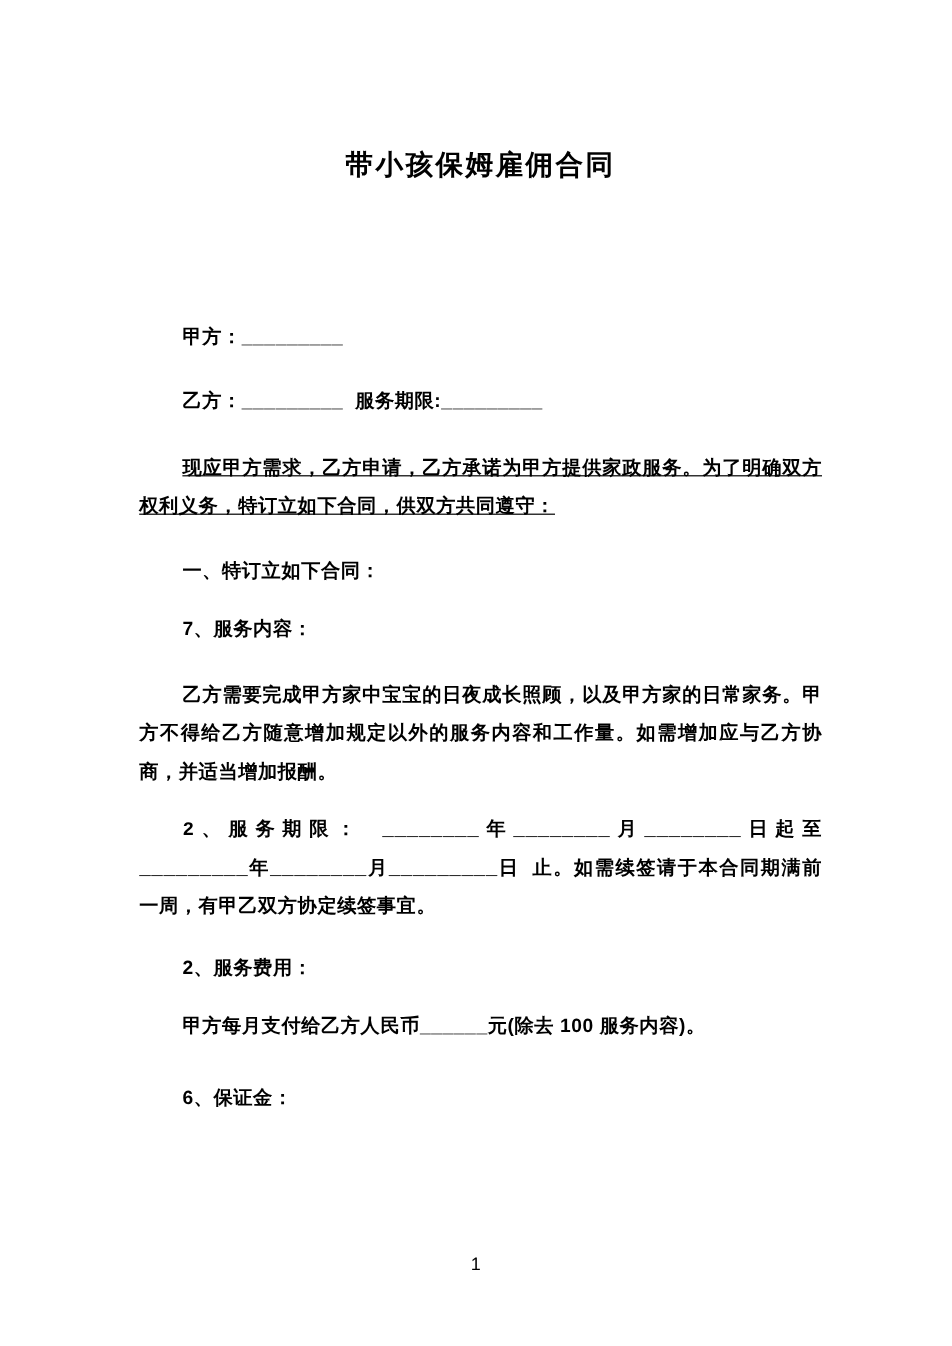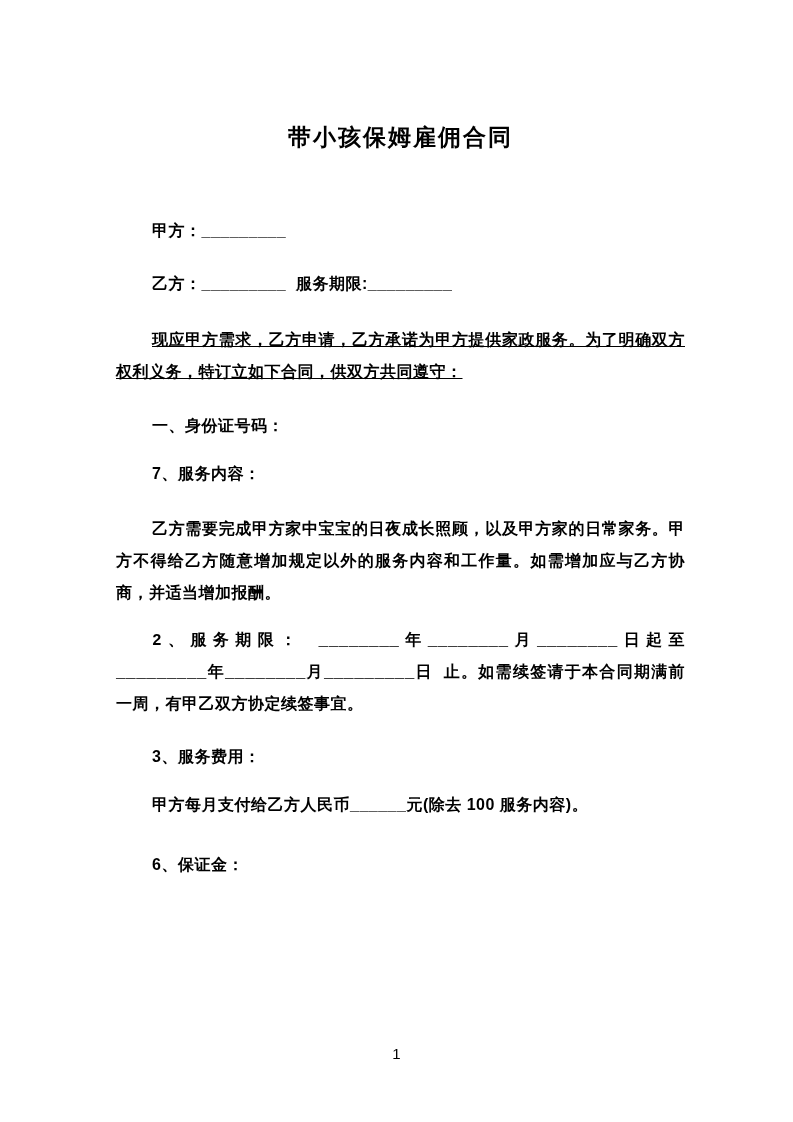--- a/index.html
+++ b/index.html
@@ -19,21 +19,21 @@
     overflow: hidden;
   }
   .content {
     padding: 120px 92px 0 100px;
   }
   .title {
     font-size: 23px;
     font-weight: 700;
     text-align: center;
     letter-spacing: 2px;
-    margin: 0 0 61px 0;
+    margin: 0 0 112px 0;
     line-height: 34px;
   }
   p.line {
     margin: 16px;
     font-size: 16px;
     line-height: 32px;
     letter-spacing: 0.5px;
     white-space: pre-wrap;
   }
   .indent { text-indent: 36px; }
@@ -64,29 +64,29 @@
   <div class="content">
 
     <h1 class="title">带小孩保姆雇佣合同</h1>
 
     <p class="line indent mb21">甲方：_________</p>
 
     <p class="line indent mb24">乙方：_________  服务期限:_________</p>
 
     <p class="line indent justify mb22">现应甲方需求，乙方申请，乙方承诺为甲方提供家政服务。为了明确双方权利义务，特订立如下合同，供双方共同遵守：</p>
 
-    <p class="line indent mb14">一、身份证号码：</p>
+    <p class="line indent mb14">一、特订立如下合同：</p>
 
     <p class="line indent mb23">7、服务内容：</p>
 
     <p class="line indent justify mb14">乙方需要完成甲方家中宝宝的日夜成长照顾，以及甲方家的日常家务。甲方不得给乙方随意增加规定以外的服务内容和工作量。如需增加应与乙方协商，并适当增加报酬。</p>
 
     <p class="line indent justify mb20">2、服务期限： ________年________月________日起至 _________年________月_________日 止。如需续签请于本合同期满前一周，有甲乙双方协定续签事宜。</p>
 
-    <p class="line indent mb13">3、服务费用：</p>
+    <p class="line indent mb13">2、服务费用：</p>
 
     <p class="line indent mb28">甲方每月支付给乙方人民币______元(除去 100 服务内容)。</p>
 
     <p class="line indent mb21">6、保证金：</p>
 
 
   </div>
 
   <div class="page-num">1</div>
 </div>

